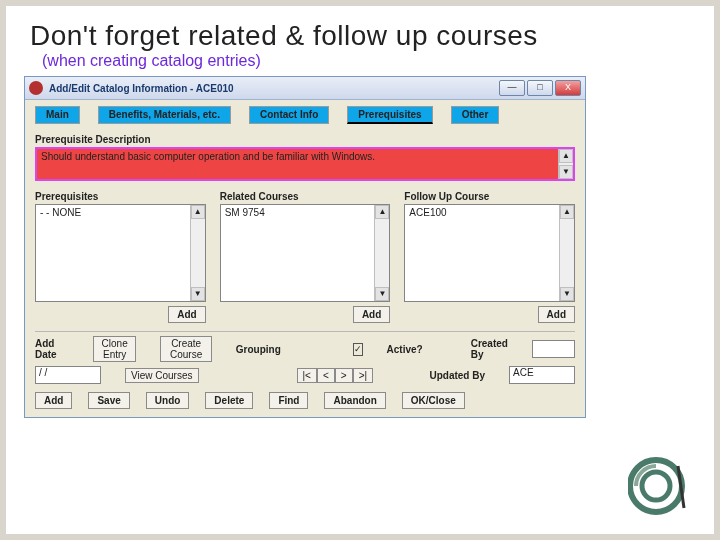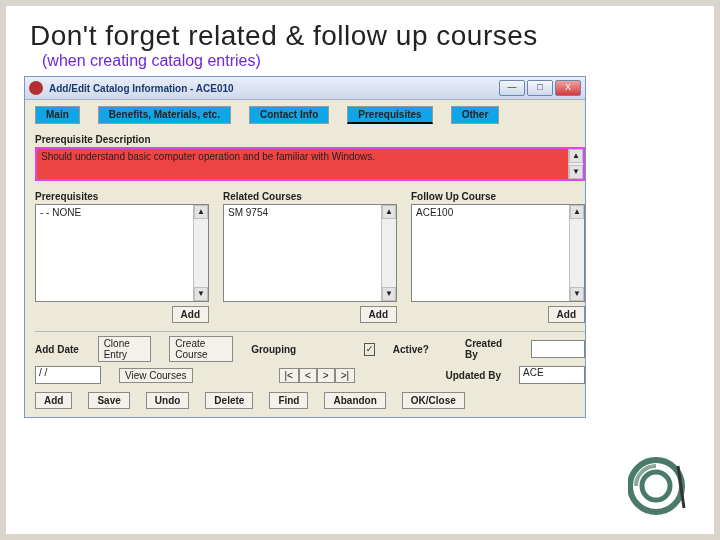--- a/index.html
+++ b/index.html
@@ -11,37 +11,37 @@
   .titlebar{height:22px;background:linear-gradient(#e9eef7,#cfd9ec);display:flex;align-items:center;padding:0 4px;border-bottom:1px solid #9fb2cf}
   .titlebar .appicon{width:14px;height:14px;border-radius:7px;background:#b43030;margin-right:6px}
   .titlebar .t{font-weight:bold;color:#1a3a6e;flex:1}
   .winbtn{width:24px;height:14px;margin-left:2px;border:1px solid #6d85a8;background:linear-gradient(#f4f7fc,#cfd9ec);font-size:9px;line-height:12px;text-align:center;border-radius:2px}
   .winbtn.close{background:linear-gradient(#f2a0a0,#d23b3b);color:#fff}
 
   .tabs{display:flex;gap:18px;padding:6px 10px 0 10px}
   .tab{background:#0ea5e9;border:1px solid #9a9a9a;padding:2px 10px;font-weight:bold;font-size:10px}
   .tab.active{border-bottom:2px solid #000}
 
-  .body{padding:6px 0 8px 10px}
+  .body{padding:6px 10px 8px 10px}
   .seclabel{font-weight:bold;margin:4px 0 2px 0;font-size:10px}
 
   .descbox{position:relative;background:#ef4444;border:2px solid #d946ef;height:26px;padding:2px 4px;font-size:10px}
   .vscroll{position:absolute;right:0;top:0;bottom:0;width:14px;background:#efefef;border-left:1px solid #bfbfbf;display:flex;flex-direction:column;justify-content:space-between}
   .arrow{height:12px;font-size:8px;text-align:center;line-height:12px;background:#e3e3e3;border:1px solid #bfbfbf}
   .listwrap{position:relative;background:#fff;border:1px solid #848484;height:96px;font-size:10px}
   .listwrap .items{padding:2px 4px}
   .cols3{display:flex;gap:14px;margin-top:6px}
   .col{flex:1;display:flex;flex-direction:column}
   .addrow{display:flex;justify-content:flex-end;margin-top:4px}
-  .btn{background:#f3f1e9;border:1px solid #8a8a8a;padding:2px 8px;font-weight:bold;font-size:10px;}
+  .btn{background:#f3f1e9;border:1px solid #8a8a8a;padding:2px 8px;font-weight:bold;font-size:10px;text-align:center}
   .btn.sm{padding:1px 5px;font-weight:normal}
 
   .hr{border-top:1px solid #b8b8b8;margin:8px 0 4px 0}
 
-  .row{display:flex;align-items:center;gap:18px;margin-top:4px}
+  .row{display:flex;align-items:center;gap:24px;margin-top:4px}
   .cell-label{font-weight:bold;width:56px;font-size:10px}
   .inp{background:#fff;border:1px solid #848484;height:16px;font-size:10px;padding:0 3px}
   .inp.s{width:58px}
   .chk{width:11px;height:11px;border:1px solid #555;display:inline-block;vertical-align:middle;text-align:center;font-size:9px;line-height:10px}
 
   .navset{display:flex;gap:0}
   .navset .btn{padding:1px 5px}
 
   .logo{position:absolute;right:26px;bottom:18px;width:60px;height:60px}
   .logo svg{width:60px;height:60px}

